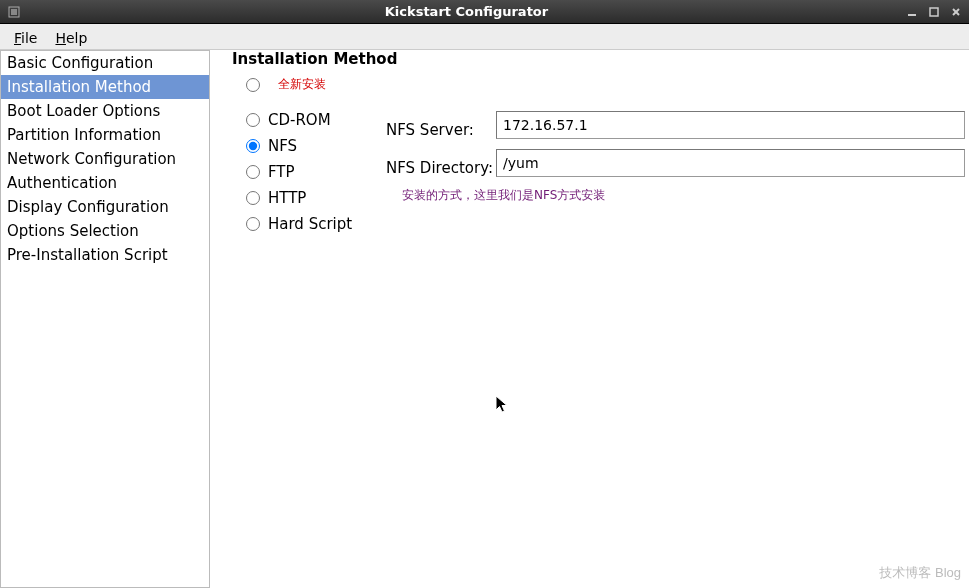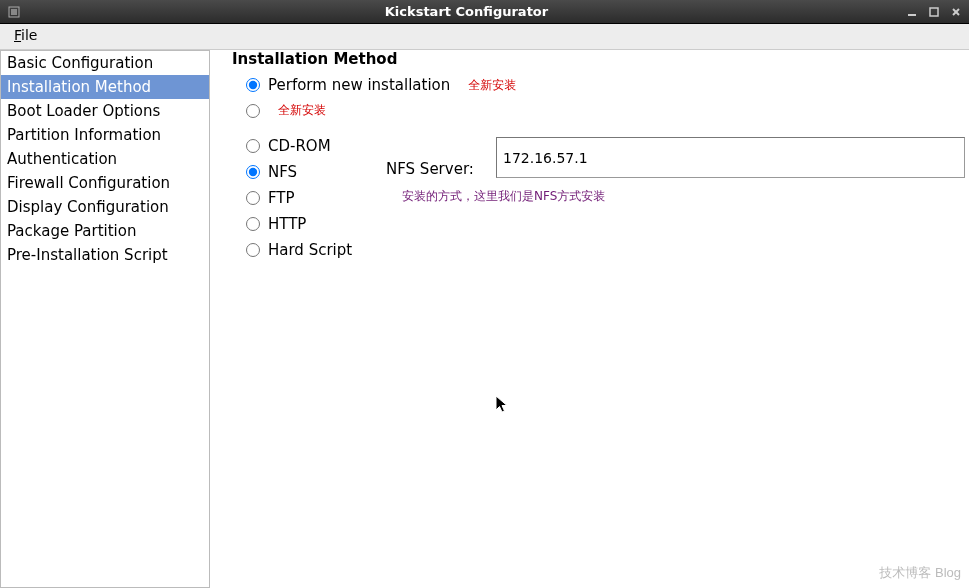--- a/index.html
+++ b/index.html
@@ -39,24 +39,23 @@
       display: inline-flex; align-items: center; justify-content: center;
       cursor: pointer;
       font-size: 12px;
       line-height: 1;
     }
     .menubar {
       background: #ededed;
       border-bottom: 1px solid #ccc;
       height: 26px;
       display: flex;
-      align-items: flex-start;
+      align-items: flex-end;
       padding: 0 6px;
-      gap: 14px;
-      flex-direction: column;
+      gap: 2px;
     }
     .menubar-item {
       padding: 3px 8px;
       cursor: pointer;
     }
     .menubar-item u { text-decoration: underline; }
     .content {
       display: flex;
       gap: 18px;
       height: calc(100% - 50px);
@@ -126,21 +125,21 @@
     }
     .field-input {
       flex: 1;
       background: #fff;
       border: 1px solid #999;
       border-top-color: #777;
       border-left-color: #777;
       padding: 3px 6px;
       font-size: 14px;
       font-family: inherit;
-      height: 41px;
+      height: 28px;
     }
     .annotation-below {
       color: #701a75;
       font-size: 12px;
       margin-top: 8px;
       margin-left: 16px;
     }
     .cursor-arrow {
       position: absolute;
       left: 495px;
@@ -203,35 +202,30 @@
   <div class="menubar-item"><u>H</u>elp</div>
 </div>
 
 <div class="content">
 
   <div class="sidebar">
     <div class="sidebar-item">Basic Configuration</div>
     <div class="sidebar-item selected">Installation Method</div>
     <div class="sidebar-item">Boot Loader Options</div>
     <div class="sidebar-item">Partition Information</div>
+    <div class="sidebar-item">Network Configuration</div>
     <div class="sidebar-item">Authentication</div>
-    <div class="sidebar-item">Firewall Configuration</div>
     <div class="sidebar-item">Display Configuration</div>
-    <div class="sidebar-item">Package Partition</div>
+    <div class="sidebar-item">Options Selection</div>
     <div class="sidebar-item">Pre-Installation Script</div>
   </div>
 
   <div class="main">
     <div class="section-title">Installation Method</div>
     <div class="radio-group">
-      <div class="radio-row">
-        <input type="radio" name="method" checked="" style="">
-        <span class="radio-label">Perform new installation</span>
-        <span class="annotation">全新安装</span>
-      </div>
       <div class="radio-row">
         <input type="radio" name="method" style="">
         <span class="annotation">全新安装</span>
       </div>
     </div>
 
     <div class="source-layout">
       <div class="source-radios radio-group" style="margin-bottom:0;">
         <div class="radio-row">
           <input type="radio" name="source" style="">
@@ -252,20 +246,24 @@
         <div class="radio-row">
           <input type="radio" name="source" style="">
           <span class="radio-label">Hard Script</span>
         </div>
       </div>
       <div class="source-fields">
         <div class="field-row">
           <span class="field-label">NFS Server:</span>
           <input class="field-input" type="text" value="172.16.57.1" style="">
         </div>
+        <div class="field-row">
+          <span class="field-label">NFS Directory:</span>
+          <input class="field-input" type="text" value="/yum" style="">
+        </div>
         <div class="annotation-below">安装的方式，这里我们是NFS方式安装</div>
       </div>
     </div>
   </div>
 </div>
 
 <div class="cursor-arrow">
   <svg width="16" height="20" viewBox="0 0 16 20">
     <path d="M1 1 L1 15 L4.5 11.5 L7 17 L9.5 16 L7 10.5 L12 10.5 Z" fill="#000" stroke="#fff" stroke-width="1"></path>
   </svg>

